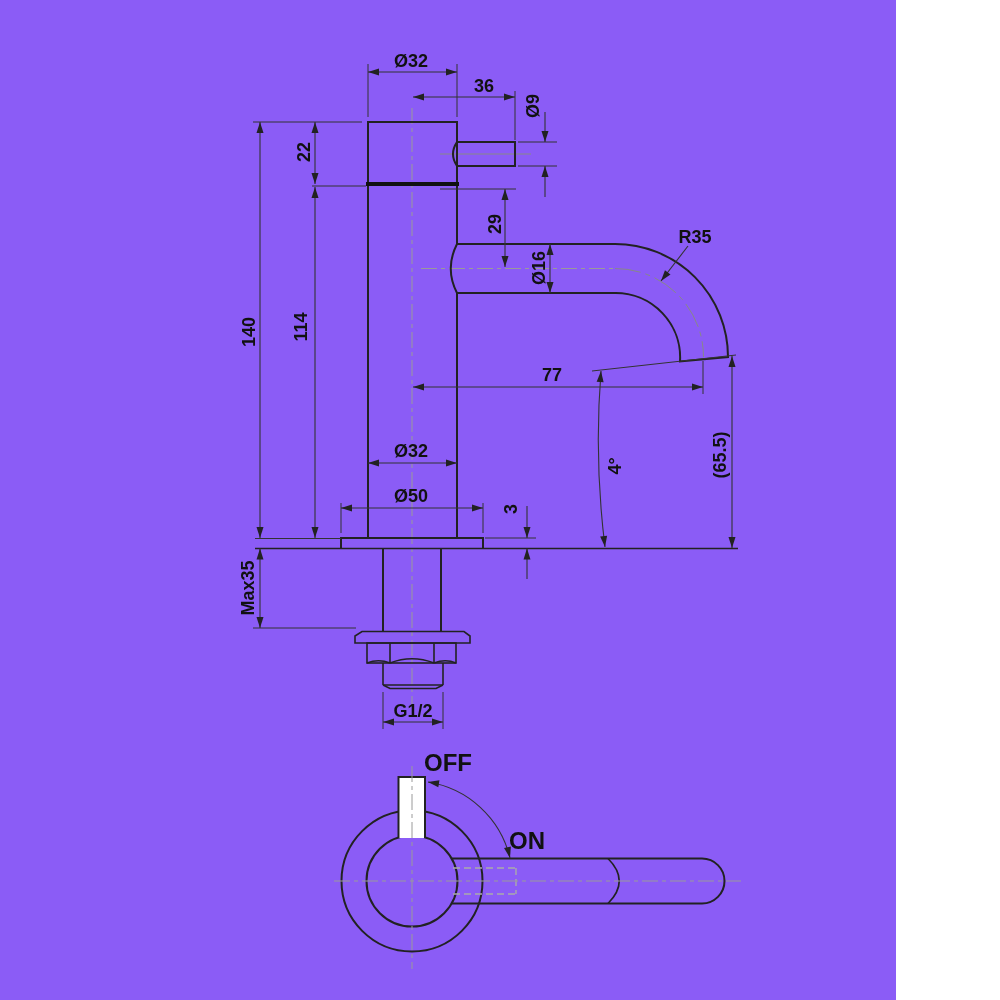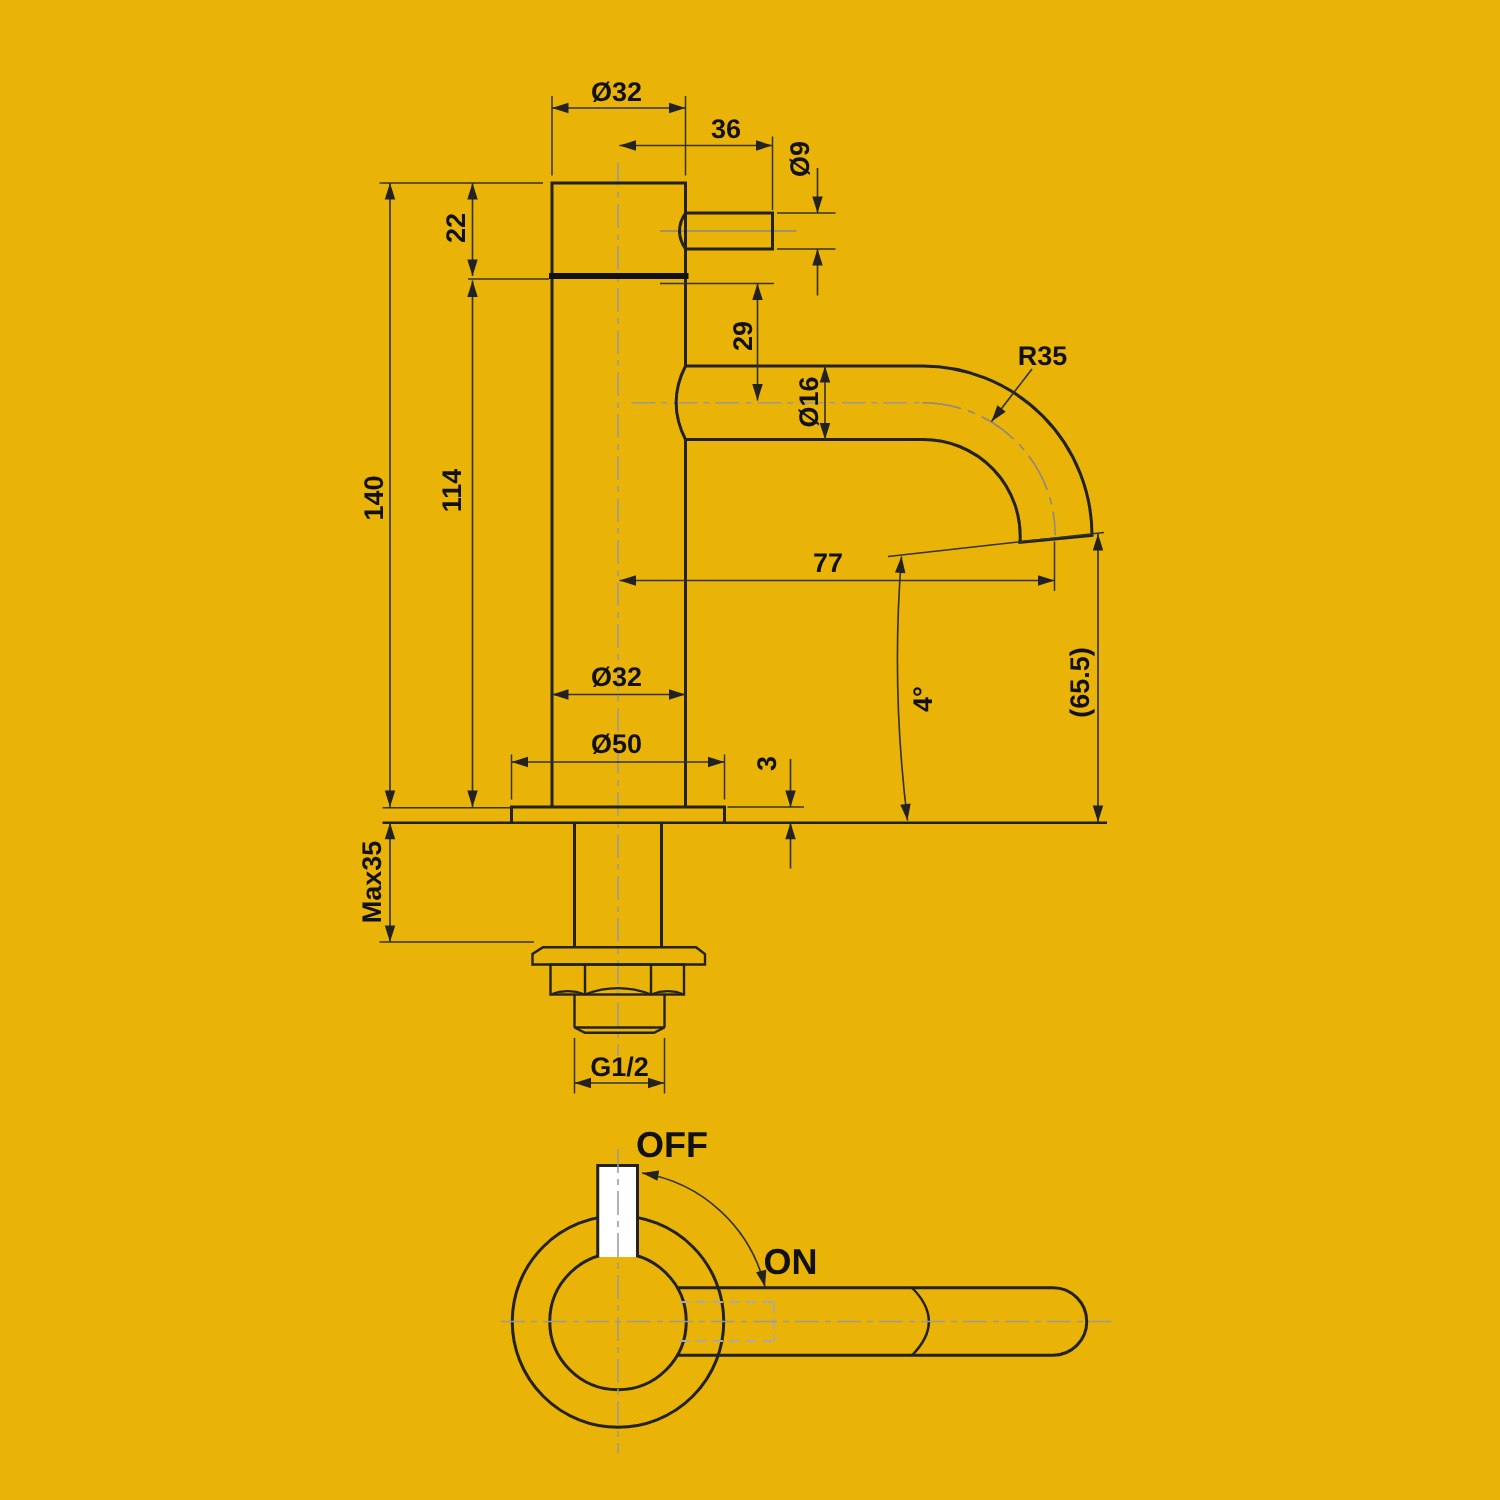--- a/index.html
+++ b/index.html
@@ -1,16 +1,16 @@
 <!DOCTYPE html>
 <html><head>
 <meta charset="utf-8">
 <style>
   html,body{margin:0;padding:0;background:#ffffff;}
-  .page{width:1000px;height:1000px;position:relative;background:#eab308;overflow:hidden;}
+  .page{width:896px;height:1000px;position:relative;background:#8b5cf6;overflow:hidden;}
   svg{position:absolute;top:0;left:0;}
   text{font-family:"Liberation Sans","DejaVu Sans",sans-serif;font-weight:bold;fill:#111;}
   .dim-text{font-size:18px;}
   .big-text{font-size:24px;}
   .outline{stroke:#222;stroke-width:2;fill:none;}
   .outline-thin{stroke:#222;stroke-width:1.6;fill:none;}
   .thick{stroke:#111;stroke-width:4;fill:none;}
   .dimline{stroke:#333;stroke-width:1.1;fill:none;}
   .extline{stroke:#333;stroke-width:1;fill:none;}
   .centerline{stroke:#9a9a9a;stroke-width:1;fill:none;stroke-dasharray:16 4 4 4;}

